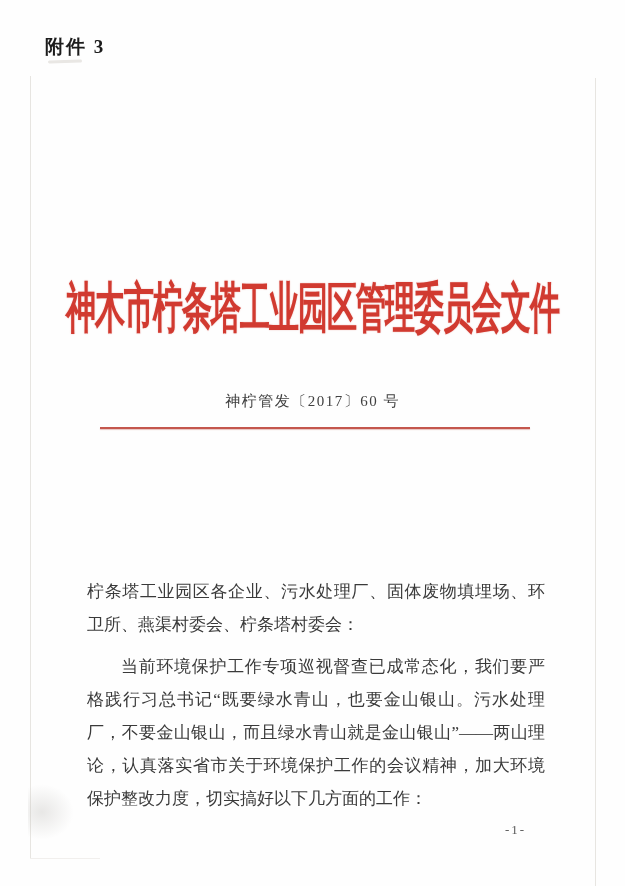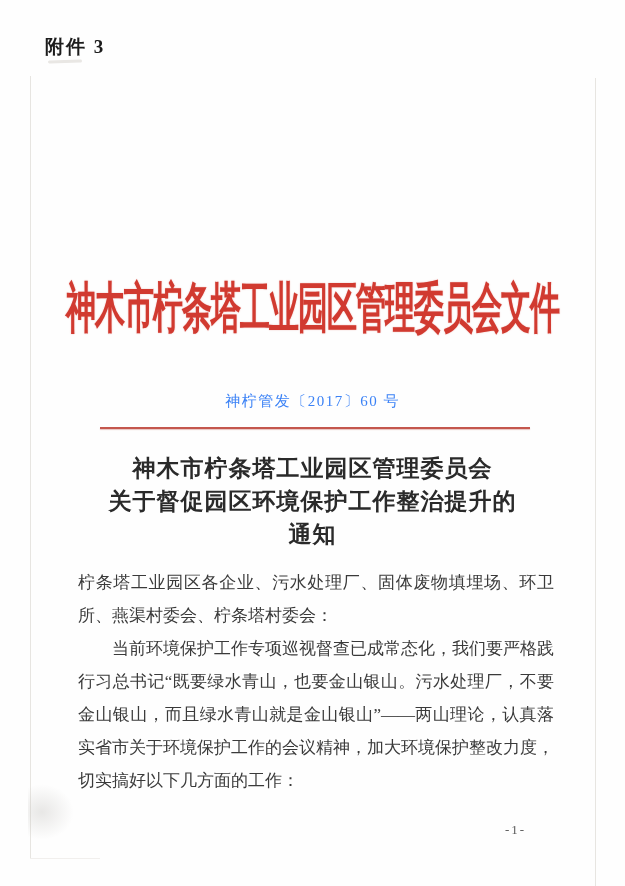--- a/index.html
+++ b/index.html
@@ -56,21 +56,21 @@
     white-space: nowrap;
     text-shadow: 0 0 1px rgba(209,58,48,.45);
   }
 
   .doc-number {
     position: absolute;
     left: 0; top: 392px;
     width: 625px;
     text-align: center;
     font-size: 15px;
-    color: #3b82f6;
+    color: #404040;
     letter-spacing: 1.5px;
   }
 
   .red-divider {
     position: absolute;
     left: 100px; top: 427px;
     width: 430px; height: 2px;
     background: #c4574d;
     box-shadow: 0 1px 1px rgba(196,87,77,.35);
   }
@@ -89,21 +89,21 @@
 
   .body-text {
     position: absolute;
     left: 78px; top: 566px;
     width: 476px;
     font-size: 17px;
     line-height: 33px;
     color: #3a3a3a;
     text-align: justify;
   }
-  .body-text p { margin: 0; }
+  .body-text p { margin: 9px; }
   .indent { text-indent: 2em; }
   .lead-bold { font-weight: bold; color: #2c2c2c; }
 
   .page-number {
     position: absolute;
     left: 505px; top: 822px;
     font-size: 13px;
     color: #5a5a5a;
     letter-spacing: 2px;
   }
@@ -120,25 +120,20 @@
   <div class="smudge-fold"></div>
 
   <div class="attachment-label">附件 3</div>
 
   <div class="red-head">神木市柠条塔工业园区管理委员会文件</div>
 
   <div class="doc-number">神柠管发〔2017〕60 号</div>
 
   <div class="red-divider"></div>
 
-  <div class="doc-title">
-    <div>神木市柠条塔工业园区管理委员会</div>
-    <div>关于督促园区环境保护工作整治提升的</div>
-    <div>通知</div>
-  </div>
 
   <div class="body-text">
     <p>柠条塔工业园区各企业、污水处理厂、固体废物填埋场、环卫所、燕渠村委会、柠条塔村委会：</p>
     <p class="indent">当前环境保护工作专项巡视督查已成常态化，我们要严格践行习总书记“既要绿水青山，也要金山银山。污水处理厂，不要金山银山，而且绿水青山就是金山银山”——两山理论，认真落实省市关于环境保护工作的会议精神，加大环境保护整改力度，切实搞好以下几方面的工作：</p>
   </div>
 
   <div class="page-number">-1-</div>
 
 </div>
 

